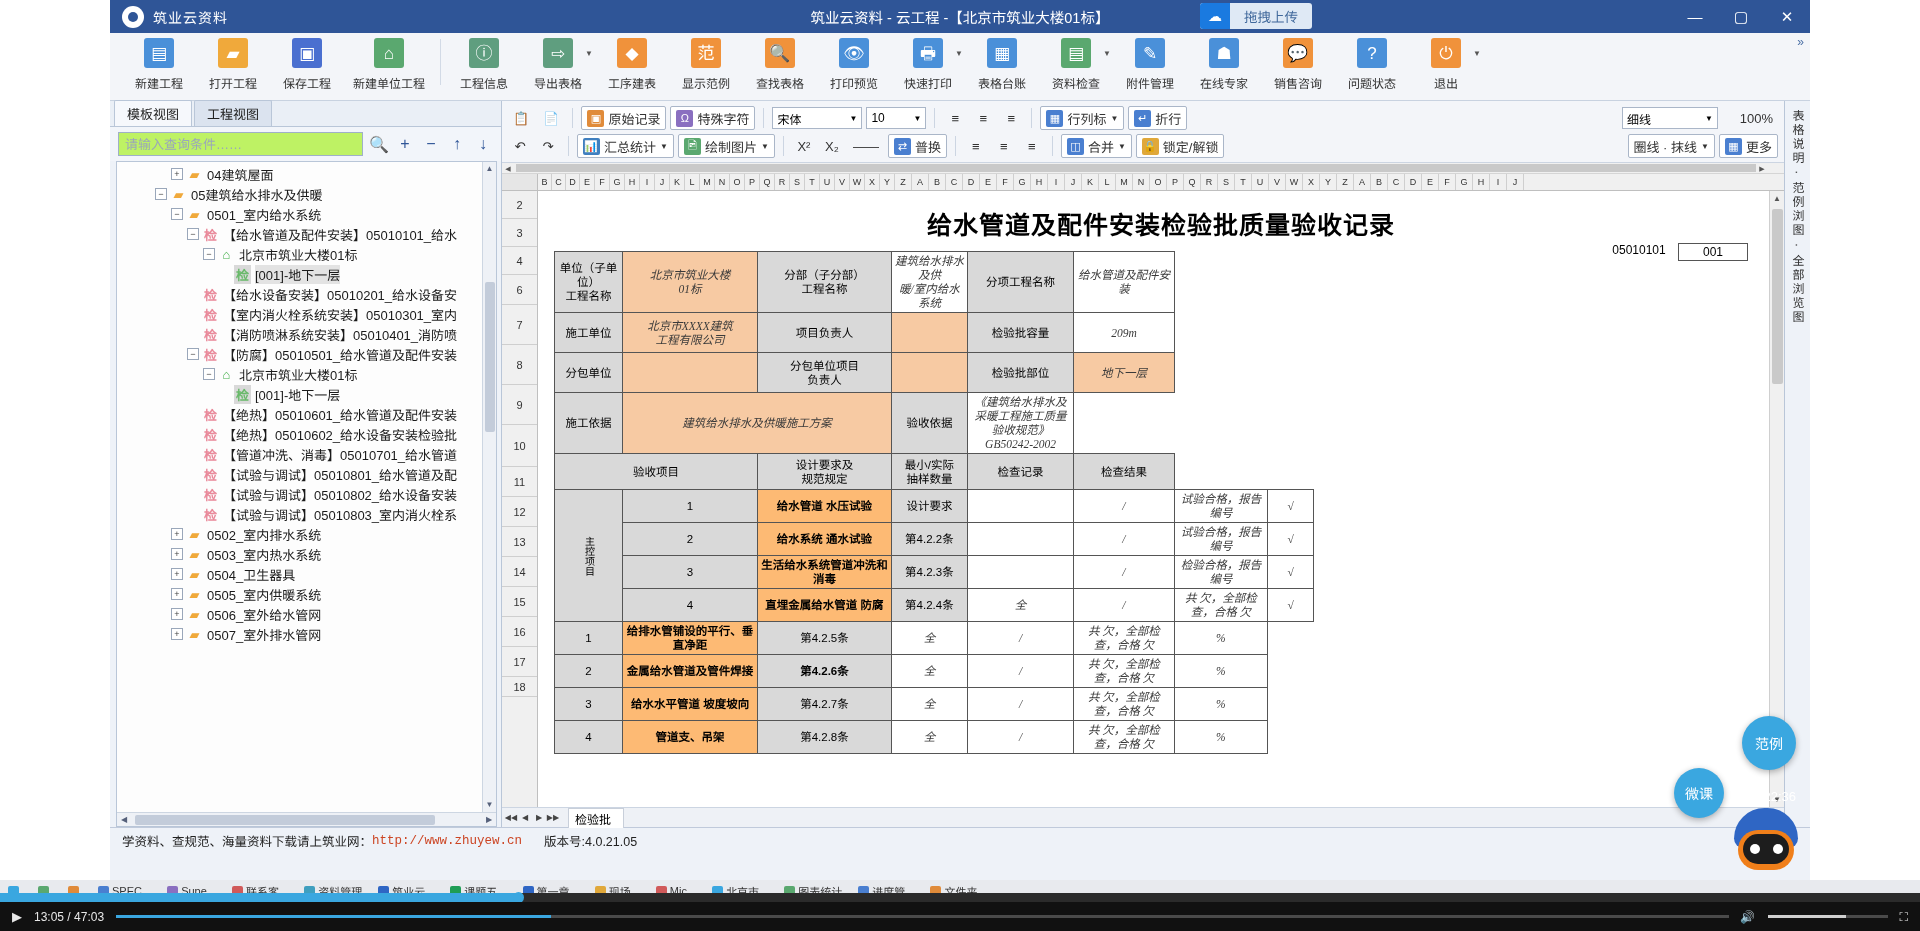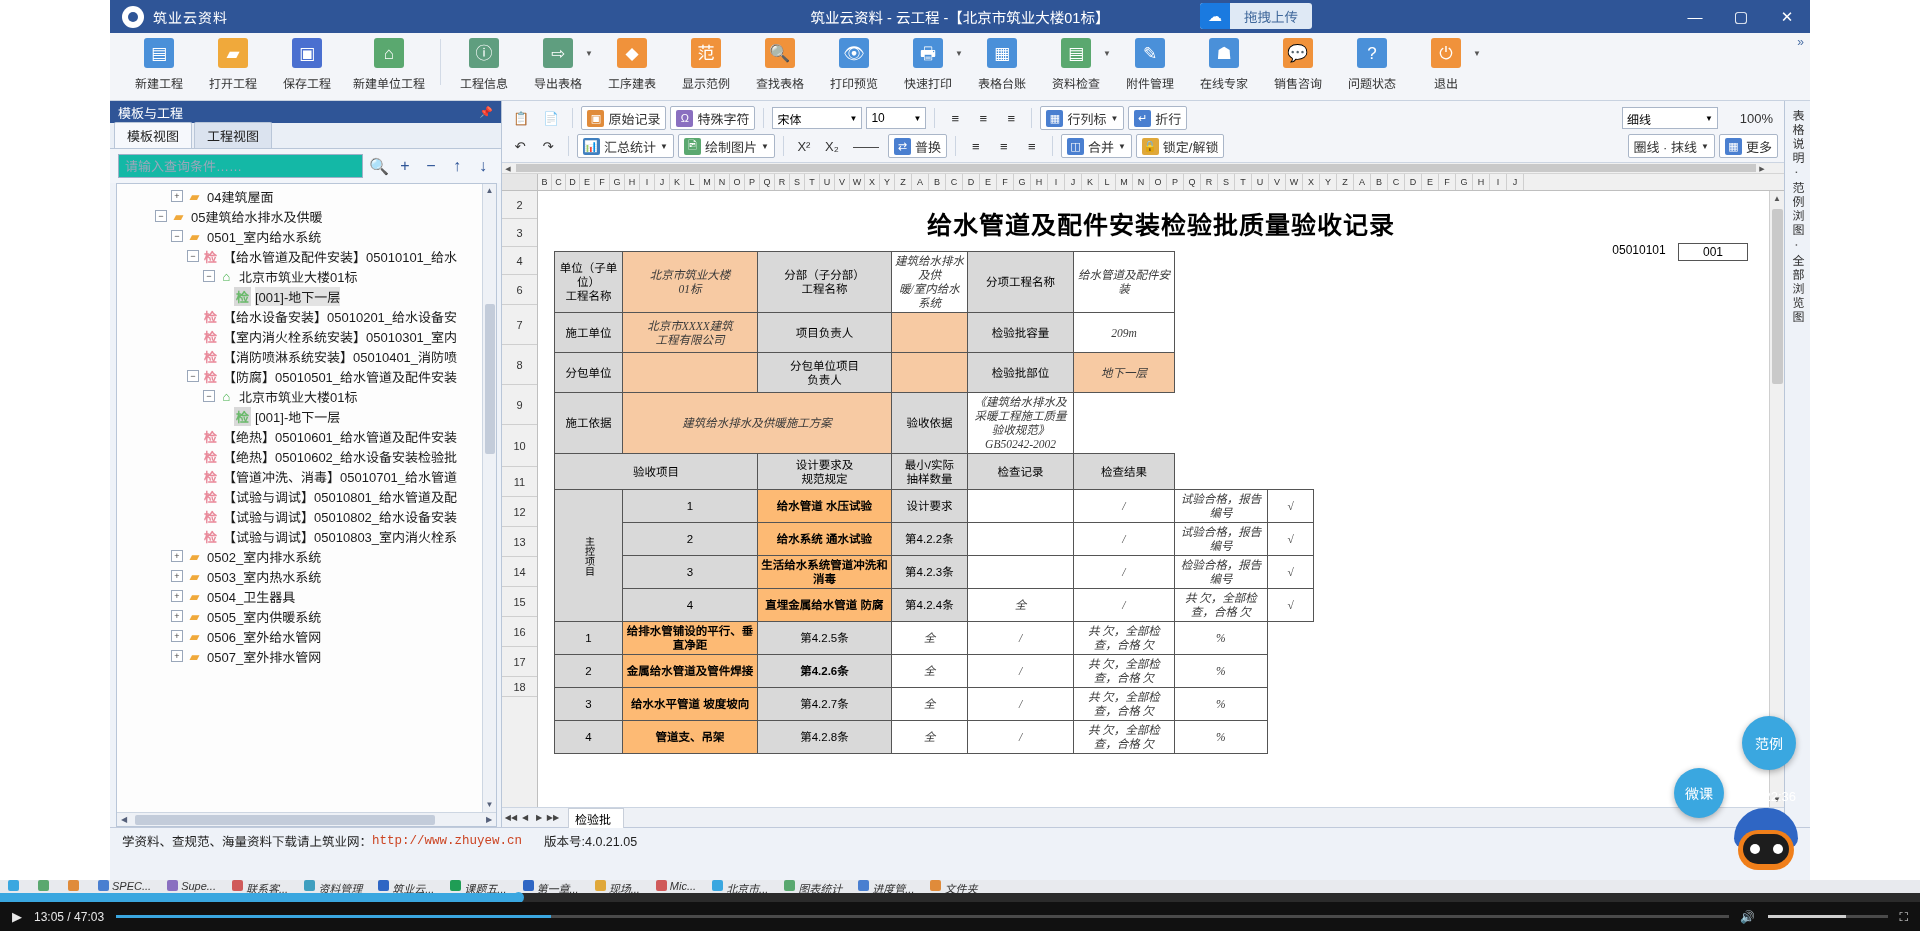--- a/index.html
+++ b/index.html
@@ -83,21 +83,21 @@
             display:flex; align-items:center; padding:0 8px; }
   .lp-head .pin{ margin-left:auto; font-size:11px; }
   .lp-tabs{ height:26px; background:#eaeff6; display:flex; align-items:flex-end;
             border-bottom:1px solid #b9c6d8; padding-left:4px; }
   .lp-tab{ font-size:13px; padding:3px 12px; border:1px solid #b9c6d8; border-bottom:none;
            background:#dbe3ef; color:#222; margin-right:2px; border-radius:2px 2px 0 0; }
   .lp-tab.active{ background:#f6f8fc; }
   .lp-search{ height:34px; display:flex; align-items:center; padding:4px 8px; gap:6px;
               background:#f2f5fa; }
   .lp-search input{
-    flex:1; height:24px; border:1px solid #9fb0c8; background:#14b8a6; font-size:13px;
+    flex:1; height:24px; border:1px solid #9fb0c8; background:#bef264; font-size:13px;
     padding:0 6px; color:#333; font-family:"Liberation Sans",sans-serif;
   }
   .lp-search input::placeholder{ color:#9aa7ba; }
   .si{ width:20px; text-align:center; color:#2f5597; font-size:16px; }
 
   .tree{ flex:1; background:#fdfdfd; border:1px solid #b9c6d8; margin:0 4px 0 6px;
          overflow:hidden; position:relative; font-size:13px; }
   .tnode{ display:flex; align-items:center; height:20px; white-space:nowrap; }
   .tnode .exp{ width:12px;height:12px;border:1px solid #9aa7ba;background:#fff;
                font-size:9px;line-height:10px;text-align:center;color:#444;margin-right:3px;
@@ -210,22 +210,22 @@
   .robot .inner{ position:absolute; left:13px; top:26px; width:46px; height:30px;
                  background:#1d1d1d; border-radius:22px; display:flex; align-items:center;
                  justify-content:space-around; }
   .robot .eye{ width:10px; height:10px; border-radius:50%; background:#fff; }
   .clocklabel{ position:absolute; right:14px; bottom:76px; color:#fff; font-size:13px; }
 
   
   .taskbar{ position:absolute; left:0; top:880px; width:1920px; height:22px;
             background:#e8eaee; display:flex; align-items:center; overflow:hidden;
             font-size:11px; color:#333; }
-  .tb-item{ display:flex; gap:3px; padding:0 8px; height:22px;
-            white-space:nowrap;font-style:italic; }
+  .tb-item{ display:flex; align-items:center; gap:3px; padding:0 8px; height:22px;
+            white-space:nowrap; }
   .tb-dot{ width:11px; height:11px; border-radius:2px; }
 
   
   .playerbar{ position:absolute; left:0; top:902px; width:1920px; height:29px;
               background:#111; display:flex; align-items:center; color:#e8e8e8;
               font-size:12px; padding:0 12px; gap:12px; }
   .playerbar .pbtn{ font-size:13px; }
   .pb-track{ flex:1; height:3px; background:#4a4a4a; position:relative; }
   .pb-track .fill{ position:absolute; left:0; top:0; height:3px; background:#3aa7e0; }
   .pb-vol{ width:120px; height:3px; background:#4a4a4a; position:relative; }
@@ -341,24 +341,20 @@
           <div class="glyph" style="background: rgb(240, 146, 59);">⏻</div>
           <div class="lab">退出</div>
           <div class="caret">▼</div>
         </div>
         <div class="rb-more">»</div>
     </div>
 
     <div class="body">
 
       <div class="leftpanel">
-        <div class="lp-head">
-          <span>模板与工程</span>
-          <span class="pin">📌</span>
-        </div>
 
         <div class="lp-tabs" id="lp-tabs">
             <div class="lp-tab active">模板视图</div>
             <div class="lp-tab">工程视图</div>
           </div>
 
         <div class="lp-search">
           <input type="text" placeholder="请输入查询条件……" style="">
           <span class="si">🔍</span>
           <span class="si">+</span>

